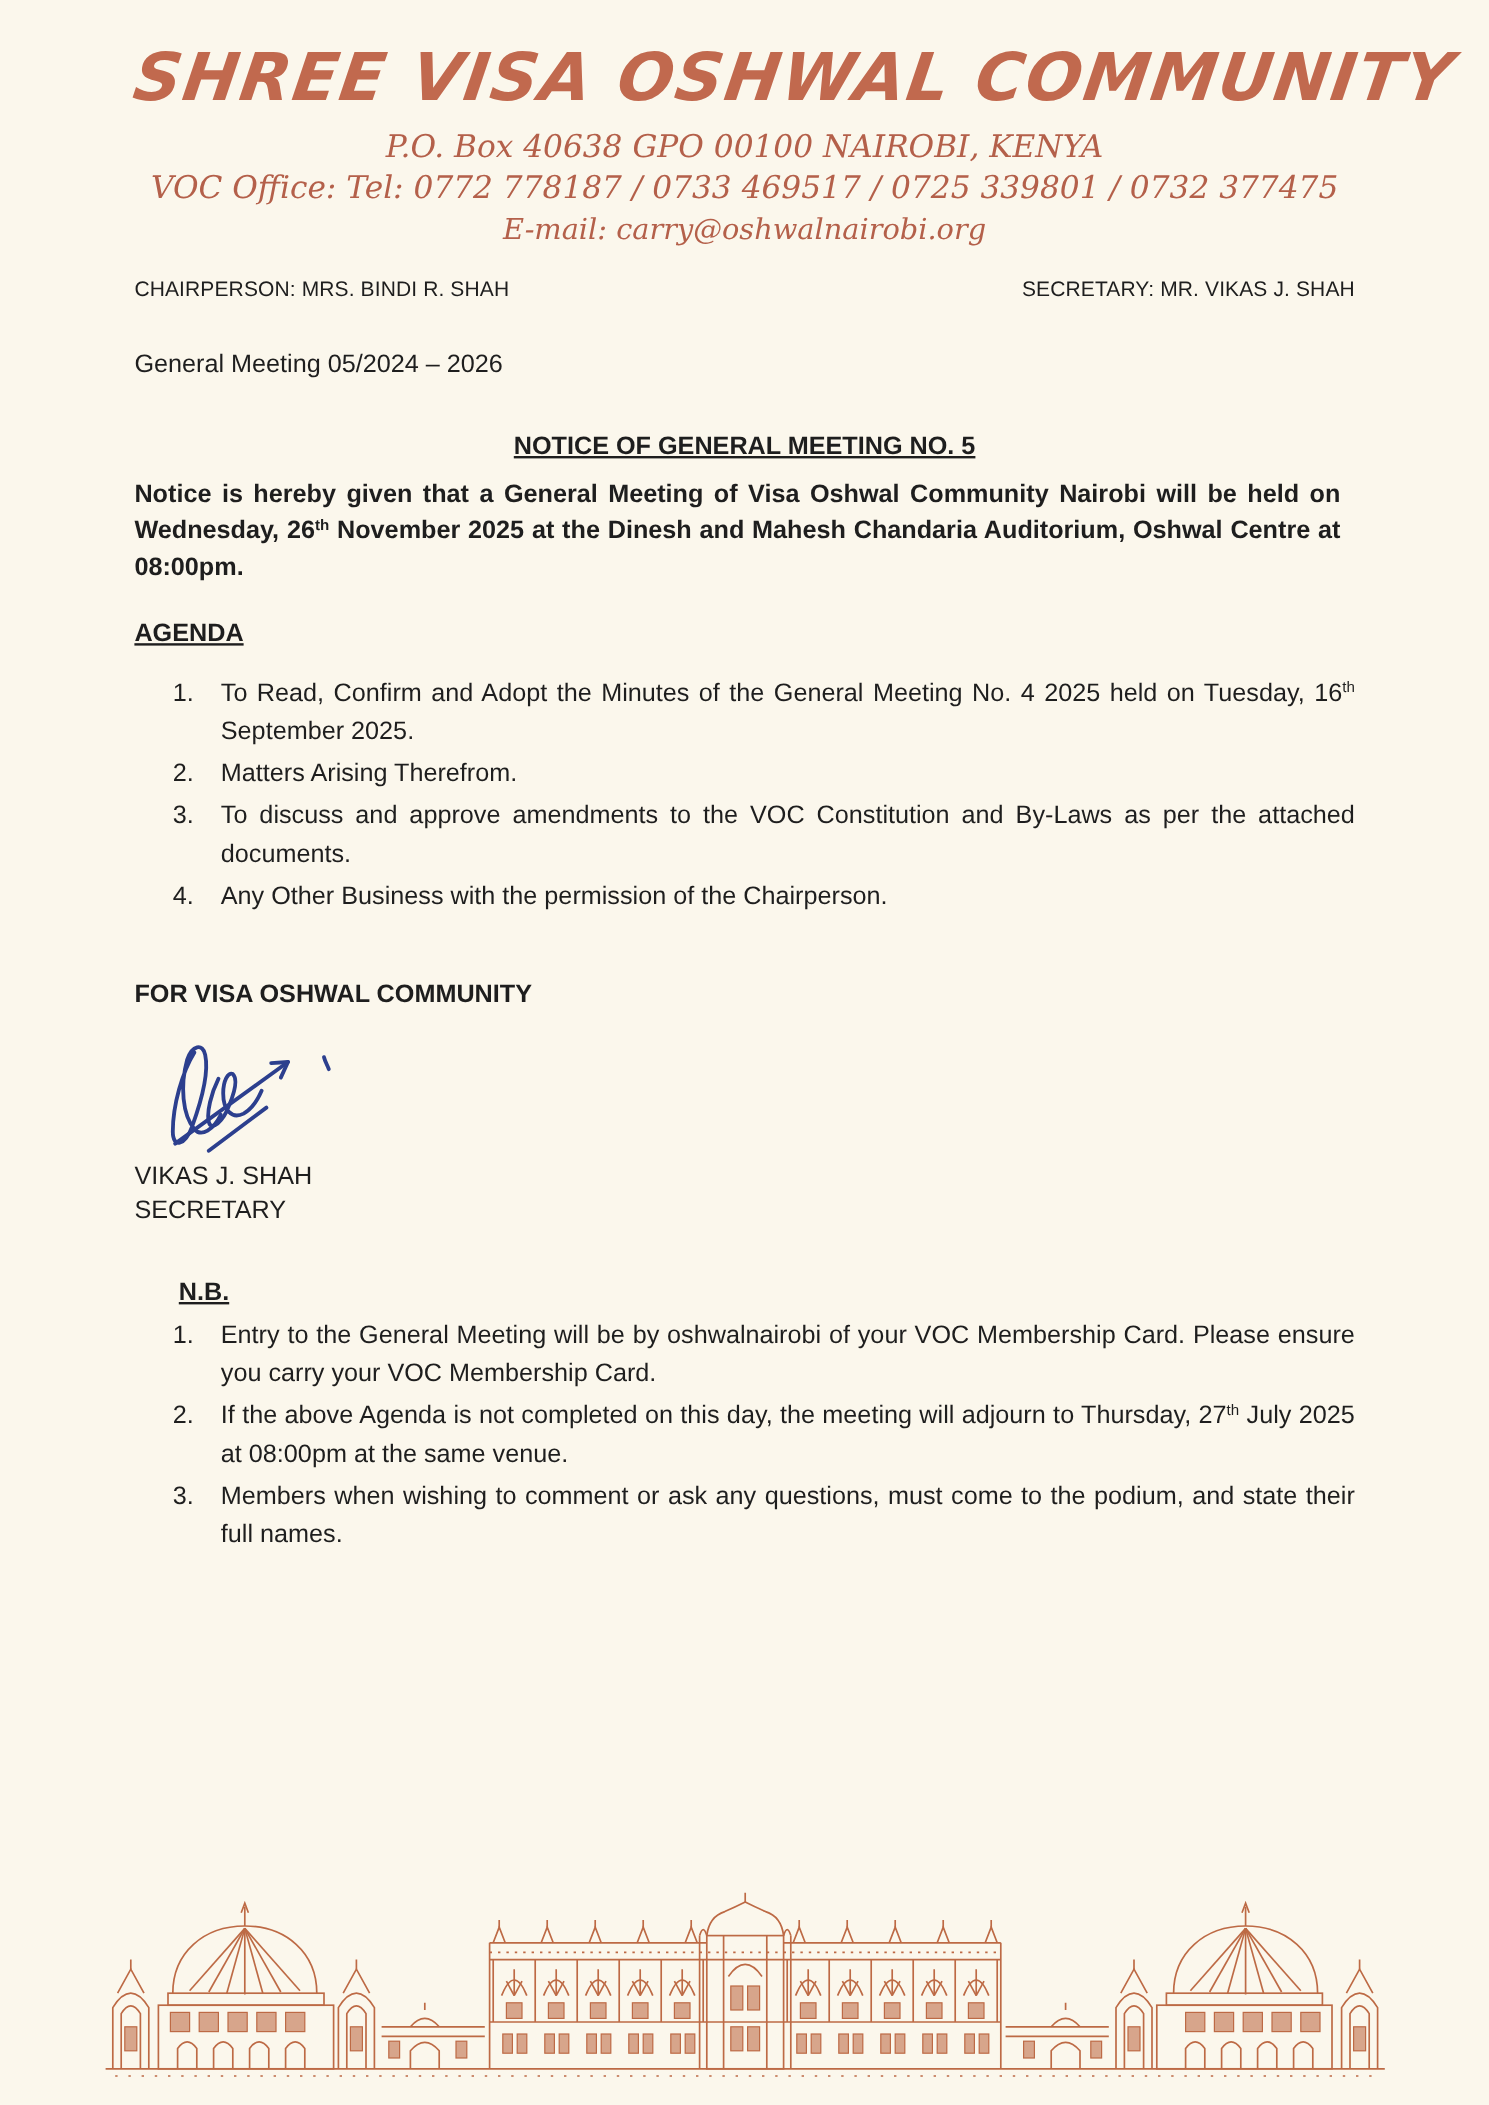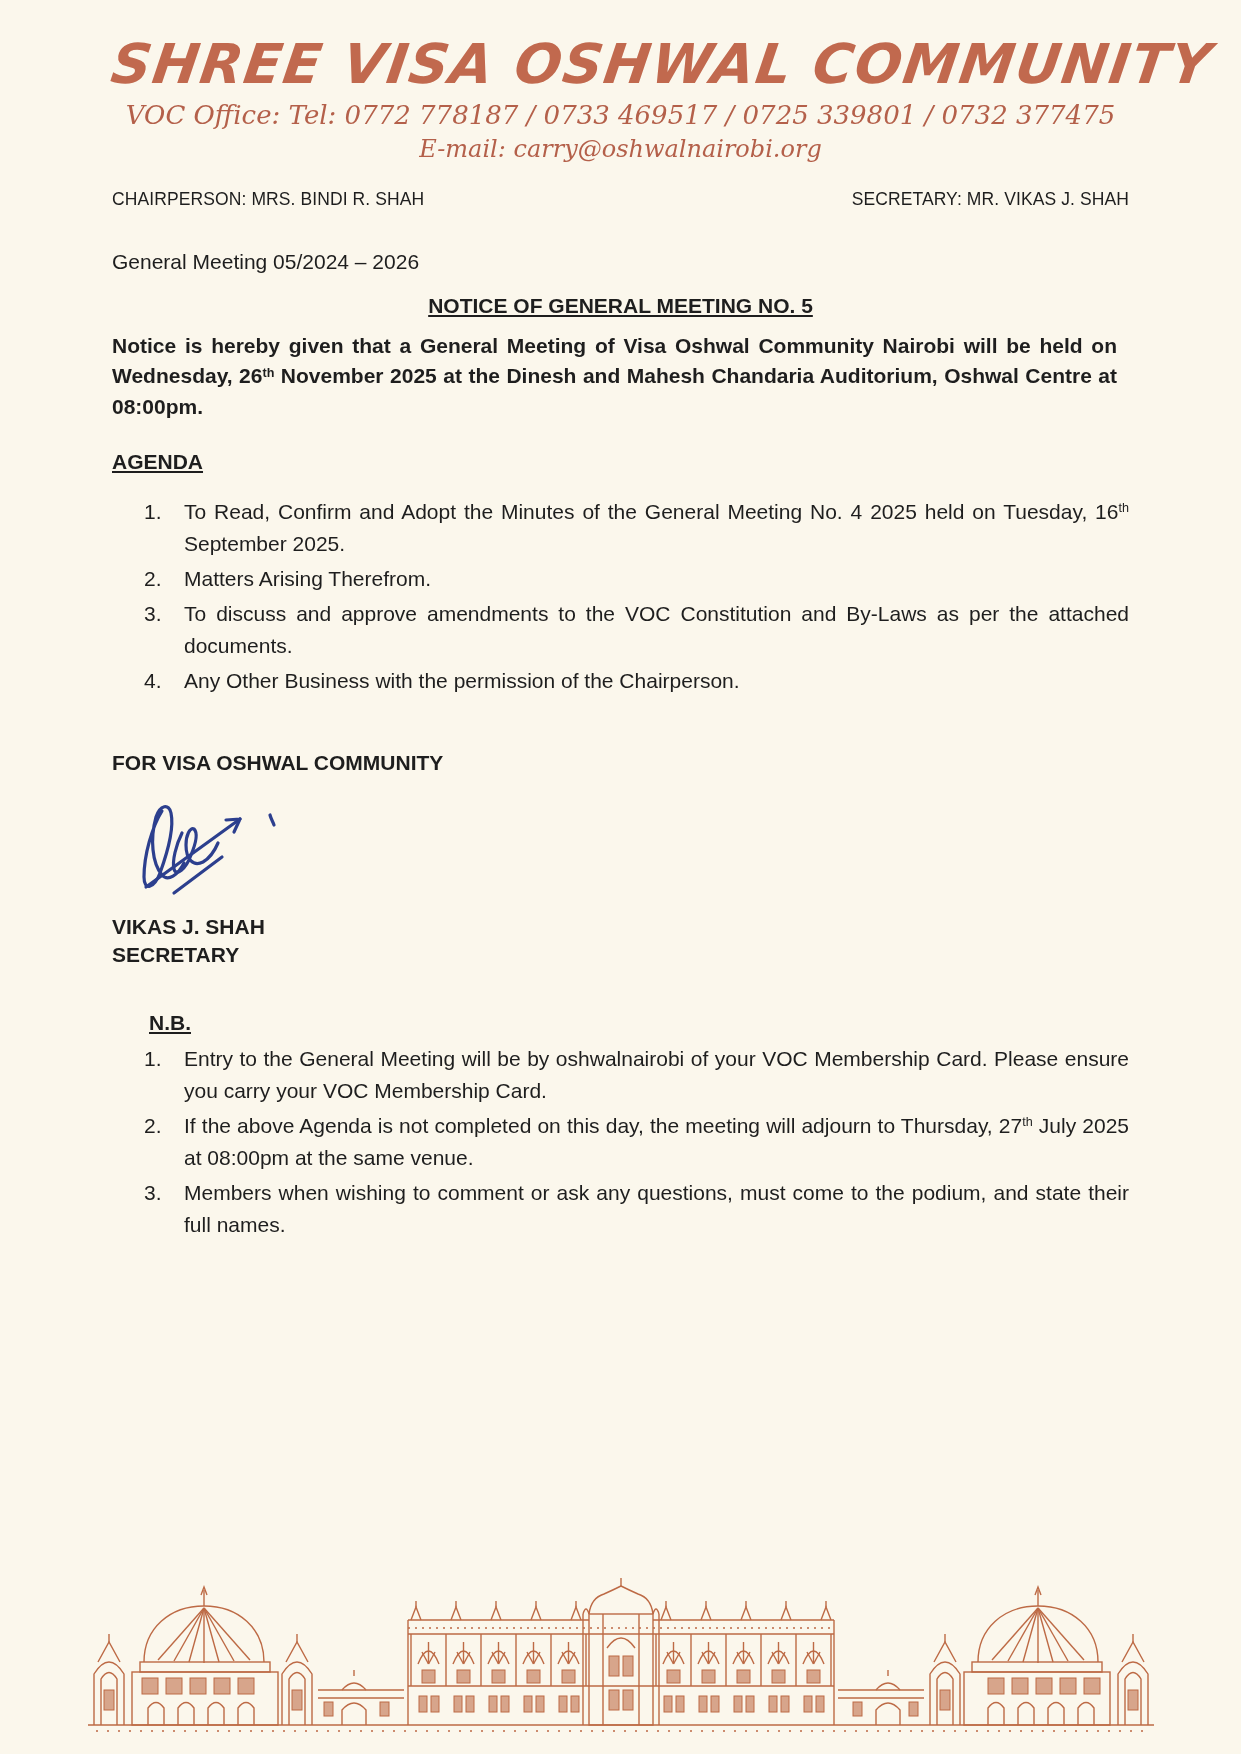--- a/index.html
+++ b/index.html
@@ -27,55 +27,56 @@
   .addr-2{font-size:26px; margin-top:4px;}
   .addr-3{font-size:24px; margin-top:5px;}
   .officers{
     display:flex; justify-content:space-between; align-items:flex-start;
     font-size:17.5px; margin-top:26px; letter-spacing:0.1px;
   }
   .meeting-ref{font-size:21px; margin-top:40px;}
   .meeting-date{font-size:21px; font-weight:bold; margin-top:9px;}
   .notice-title{
     text-align:center; font-weight:bold; font-size:21px;
-    text-decoration:underline; margin-top:20px;
+    text-decoration:underline; margin-top:44px;
   }
   .notice-body{
     font-weight:bold; font-size:21px; line-height:1.45;
     text-align:justify; margin:13px 12px 0 0;
   }
   .section-head{
     font-weight:bold; font-size:21px; text-decoration:underline; margin-top:28px;
     display:inline-block;
   }
   .doc-list{margin-top:22px;}
   .doc-li{display:flex; font-size:21px; line-height:1.52; margin-bottom:3px;}
   .doc-li .num{flex:0 0 40px; margin-left:32px;}
   .doc-li .txt{flex:1; text-align:justify;}
   sup{font-size:0.6em; line-height:0; vertical-align:baseline; position:relative; top:-0.55em;}
   .for-line{font-weight:bold; font-size:21px; margin-top:54px;}
   .signature{margin:14px 0 0 6px; display:block;}
   .sig path{stroke:var(--signature_blue); stroke-width:3.2; fill:none;
             stroke-linecap:round; stroke-linejoin:round;}
-  .signatory{margin-top:12px; font-weight:bold; font-size:21px; line-height:1.35;}
+  .signatory{font-weight:normal; font-size:21px; line-height:1.35;}
   .nb-head{margin-top:42px;margin-left:37px;}
   .nb-list{margin-top:8px;}
   .footer-wrap{position:absolute; left:0; right:0; bottom:14px; text-align:center;}
   .art line,.art path,.art rect,.art circle{
     stroke:var(--art); fill:none; stroke-width:1.4;
   }
   .art .fillwin{fill:rgba(185,98,60,0.55); stroke-width:1;}
 </style>
 </head>
 <body>
 
 <div class="page">
   <div class="content">
 
     <h1 class="org-title">SHREE VISA OSHWAL COMMUNITY</h1>
+    <div class="addr addr-1">P.O. Box 40638 GPO 00100 NAIROBI, KENYA</div>
     <div class="addr addr-2">VOC Office: Tel: 0772 778187 / 0733 469517 / 0725 339801 / 0732 377475</div>
     <div class="addr addr-3">E-mail: carry@oshwalnairobi.org</div>
 
     <div class="officers">
       <span>CHAIRPERSON: MRS. BINDI R. SHAH</span>
       <span>SECRETARY: MR. VIKAS J. SHAH</span>
     </div>
 
     <div class="meeting-ref">General Meeting 05/2024 – 2026</div>
 

